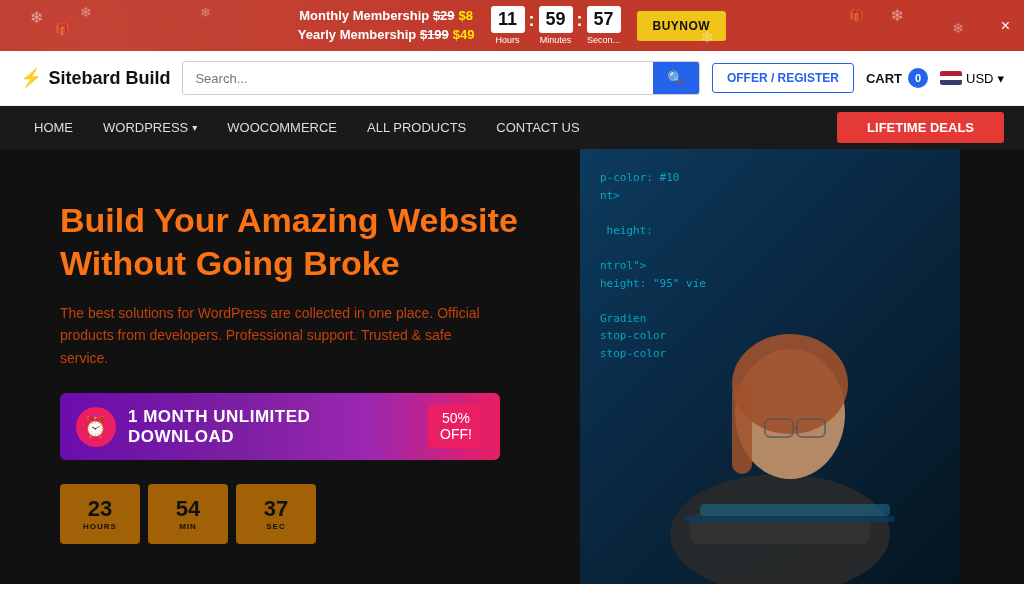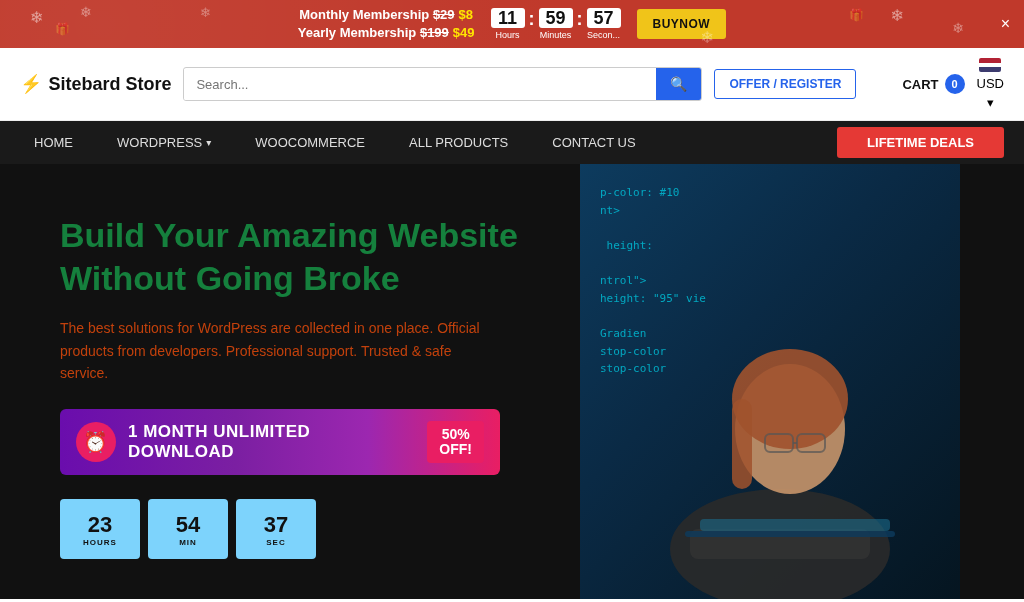--- a/index.html
+++ b/index.html
@@ -36,21 +36,21 @@
       align-items: center;
       margin: 0 16px;
       gap: 4px;
     }
     .countdown-box {
       background: #fff;
       color: #111;
       font-weight: 700;
       font-size: 18px;
       min-width: 34px;
-      height: 20px;
+      height: 27px;
       display: flex;
       align-items: center;
       justify-content: center;
       border-radius: 3px;
     }
     .countdown-label {
       font-size: 9px;
       color: white;
       text-align: center;
       margin-top: 2px;
@@ -149,56 +149,54 @@
       white-space: nowrap;
     }
     .cart-wrap {
       display: flex;
       align-items: center;
       gap: 6px;
       font-size: 13px;
       font-weight: 600;
       color: #111;
       cursor: pointer;
-      margin-left: 34px;
     }
     .cart-count {
       background: #2563eb;
       color: white;
       border-radius: 50%;
       width: 20px;
       height: 20px;
       font-size: 11px;
       display: flex;
       align-items: center;
       justify-content: center;
     }
     .currency-wrap {
       display: flex;
       align-items: center;
       gap: 4px;
       font-size: 13px;
       cursor: pointer;
-      flex-direction: column;
     }
     .flag-icon {
       width: 22px;
       height: 14px;
       background: linear-gradient(180deg, #B22234 33%, #fff 33%, #fff 66%, #3C3B6E 66%);
       border-radius: 2px;
       display: inline-block;
     }
 
     
     .nav {
       background: #1a1a1a;
       display: flex;
       align-items: center;
       padding: 0 20px;
-      gap: 16px;
+      gap: 2px;
     }
     .nav-item {
       color: #ddd;
       font-size: 13px;
       font-weight: 500;
       padding: 14px 14px;
       cursor: pointer;
       display: flex;
       align-items: center;
       gap: 4px;
@@ -234,21 +232,21 @@
       flex: 1;
       padding: 50px 40px 40px 60px;
       display: flex;
       flex-direction: column;
       justify-content: center;
       max-width: 580px;
     }
     .hero-title {
       font-size: 34px;
       font-weight: 700;
-      color: #15803d;
+      color: #f97316;
       line-height: 1.25;
       margin-bottom: 18px;
     }
     .hero-subtitle {
       color: #c2410c;
       font-size: 14px;
       line-height: 1.6;
       margin-bottom: 24px;
       max-width: 430px;
     }
@@ -291,35 +289,35 @@
     .promo-main-text {
       font-size: 17px;
       font-weight: 800;
       color: white;
       letter-spacing: 0.5px;
     }
     .promo-badge {
       background: #e91e63;
       color: white;
       font-size: 14px;
-      font-weight: 700;
+      font-weight: 400;
       padding: 6px 12px;
       border-radius: 4px;
       flex-shrink: 0;
       display: flex;
       flex-direction: column;
       align-items: center;
       line-height: 1.1;
     }
     .hero-countdown {
       display: flex;
       gap: 8px;
     }
     .hero-timer-box {
-      background: #7dd3fc;
+      background: #a16207;
       color: #111;
       font-weight: 700;
       font-size: 22px;
       min-width: 80px;
       height: 60px;
       display: flex;
       flex-direction: column;
       align-items: center;
       justify-content: center;
       border-radius: 4px;
@@ -396,21 +394,21 @@
   </div>
 
   <button class="buy-now-btn">BUYNOW</button>
 
   <button class="close-banner">×</button>
 </div>
 
 <div class="header">
   <div class="logo-wrap">
     <span class="logo-icon">⚡</span>
-    <span class="logo-text">Sitebard Store</span>
+    <span class="logo-text">Sitebard Build</span>
   </div>
 
   <div class="search-wrap">
     <input type="text" class="search-input" placeholder="Search..." style="">
     <button class="search-btn">🔍</button>
   </div>
 
   <button class="login-btn">OFFER / REGISTER</button>
 
   <div class="cart-wrap">

